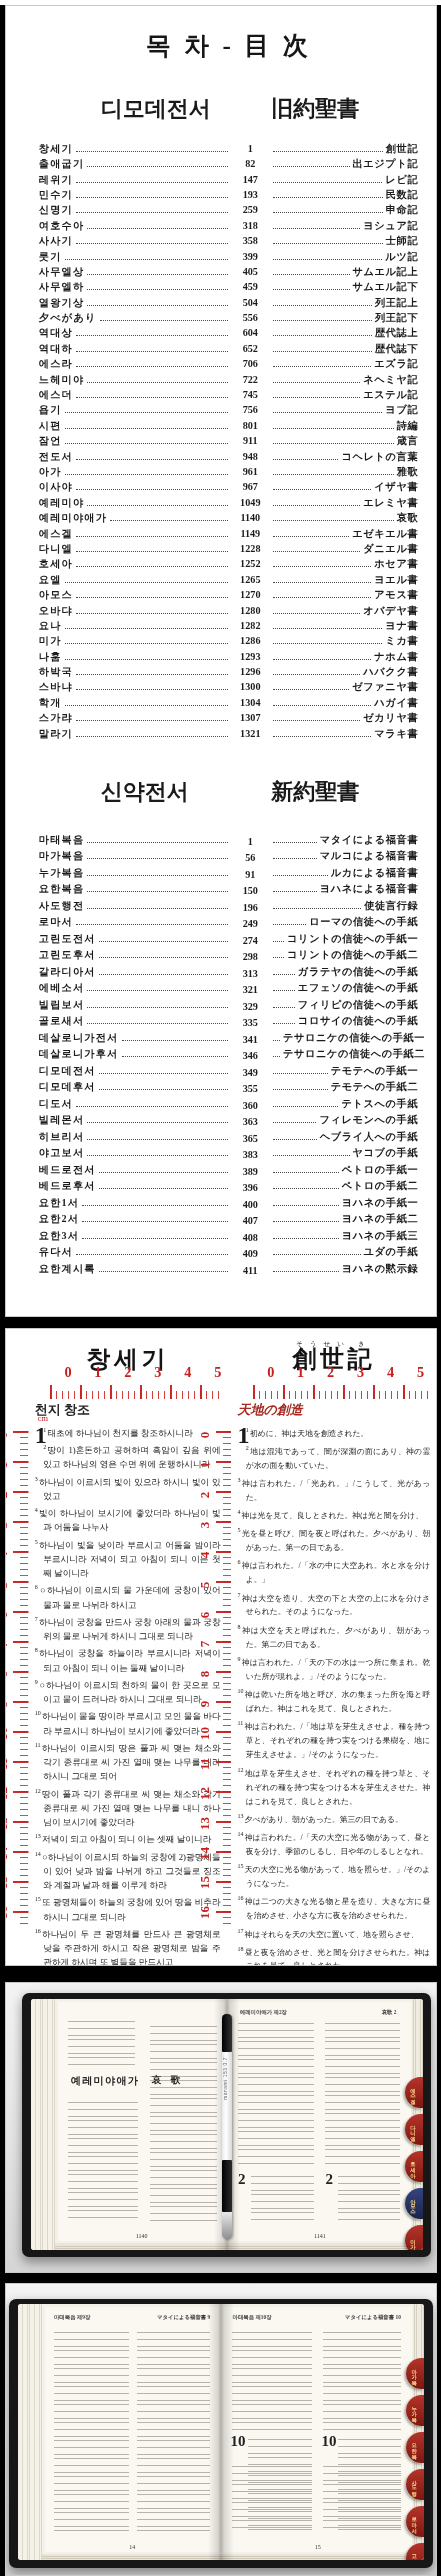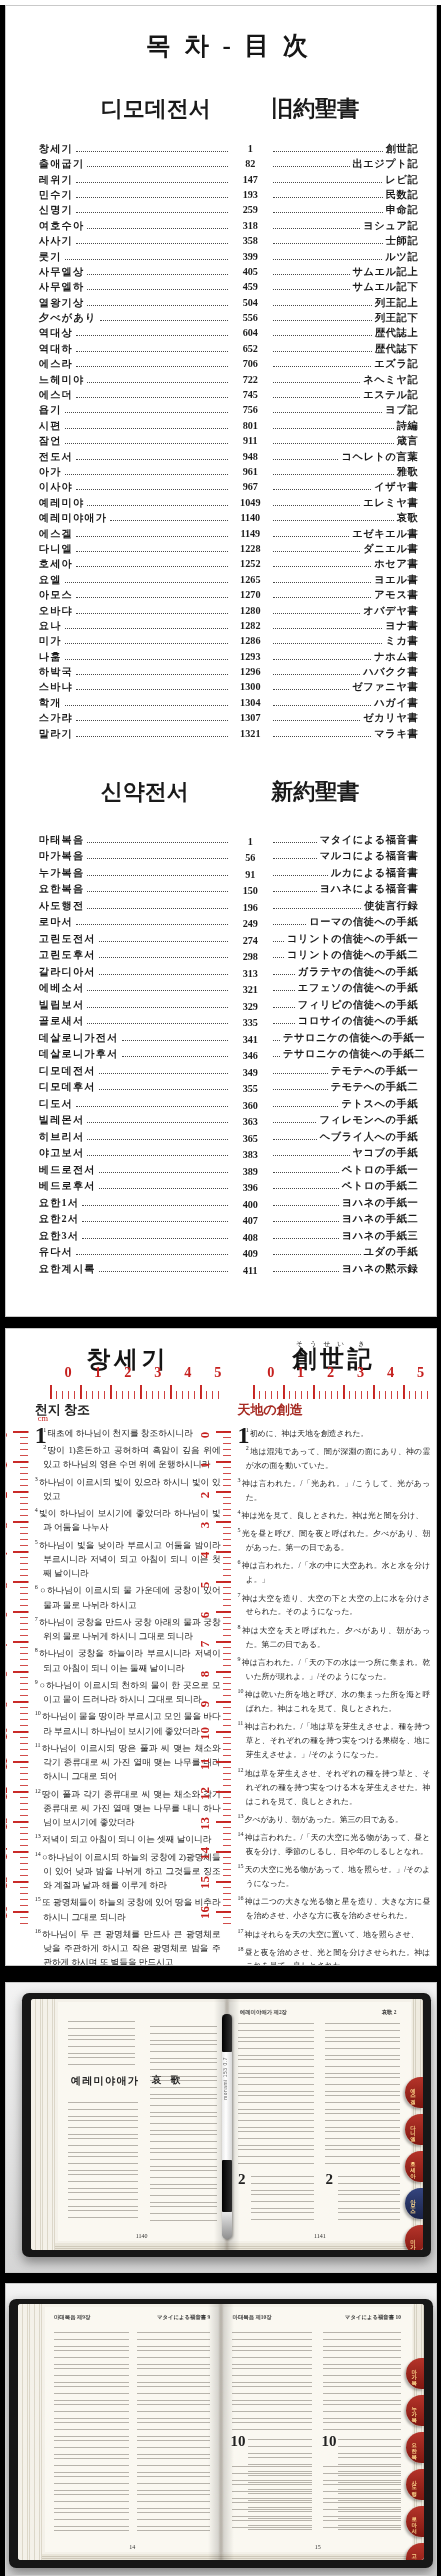--- a/index.html
+++ b/index.html
@@ -44,21 +44,21 @@
   .vruler { position:absolute; left:-24px; top:94px; width:18px; height:496px;
     background-image:
       repeating-linear-gradient(180deg, rgba(198,32,30,.8) 0 1.2px, transparent 1.2px 6px),
       repeating-linear-gradient(180deg, rgba(198,32,30,.95) 0 1.8px, transparent 1.8px 30px);
     background-size:8.4px 100%, 15.5px 100%;
     background-repeat:no-repeat, no-repeat;
     background-position:right top, right top; }
   .vnum { position:absolute; left:-14.3px; width:12px; text-align:center; color:#c6201e; font-size:13px; font-weight:600; transform:rotate(-90deg); }
   .shead { margin:2.4px 0 3.6px 0; font-size:13px; font-weight:700; }
   .shead.kr { color:#222; }
-  .shead.jp { color:#a62a22; }
+  .shead.jp { color:#a62a22;font-style:italic; }
   .verses { font-size:8.7px; line-height:14.3px; color:#191919; text-align:justify; }
   .jpc .verses { font-size:7.8px; }
   .verse { padding-left:8.4px; text-indent:-8.4px; }
   .vn { font-size:6px; vertical-align:super; margin-right:1.2px; color:#222; }
   .chap { float:left; font-size:24px; line-height:23px; font-weight:800; margin:1.2px 4.8px 0 0; }
   .cmlabel { position:absolute; left:32px; top:85px; color:#c6201e; font-size:8.4px; font-weight:400; }
 
   
   .photo { margin-top:16px; background:linear-gradient(180deg,#f3f3f3 0%,#e3e3e3 55%,#d5d5d5 100%); }
   .photo3 { height:291px; }

